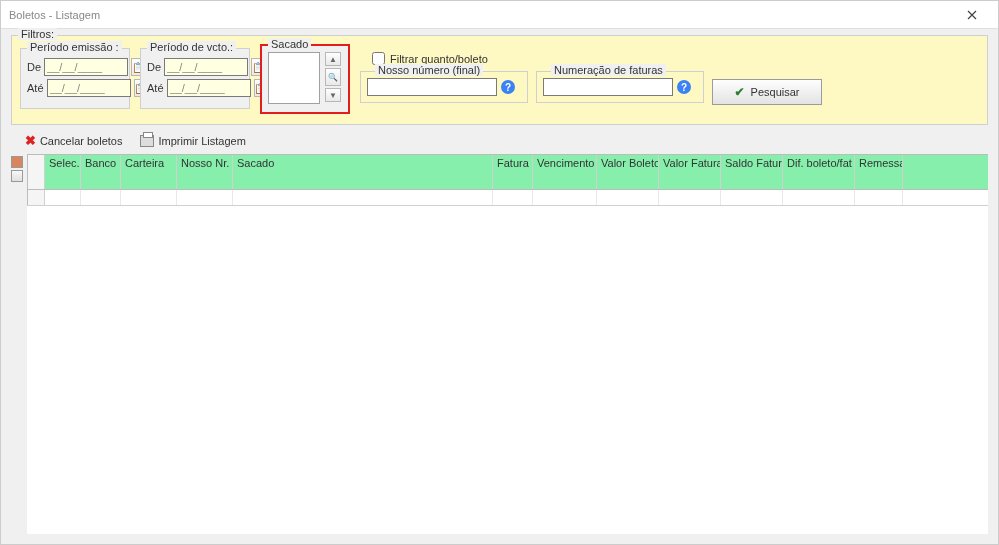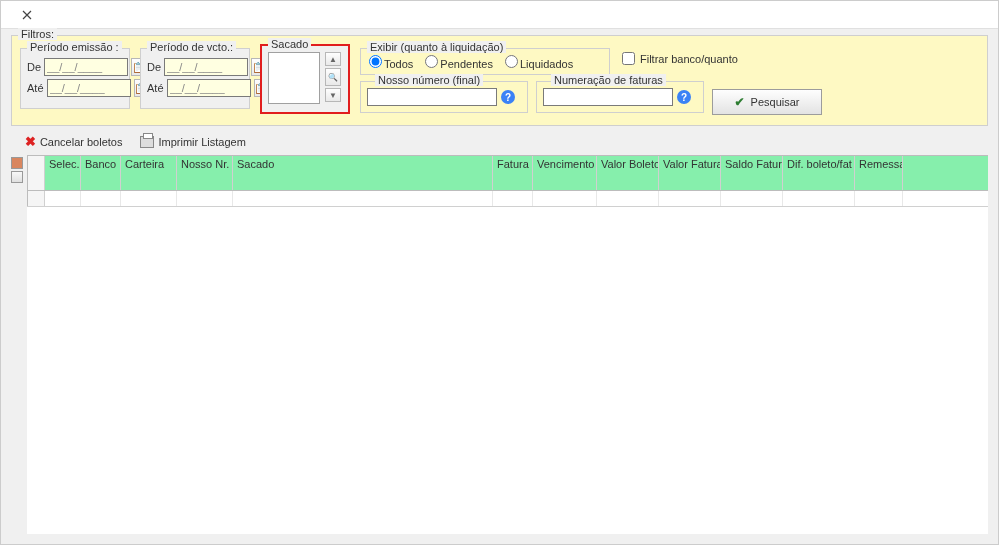--- a/index.html
+++ b/index.html
@@ -216,20 +216,21 @@
     border-right:1px solid #d0d0d0;
   }
   input[type=radio], input[type=checkbox] { margin:0 2px 0 0; }
 </style>
 </head>
 <body>
 
 <div class="window">
 
   <div class="titlebar">
+    <span class="title">Boletos - Listagem</span>
     <div class="close">
       <svg width="10" height="10" viewBox="0 0 10 10">
           <path d="M1 1 L9 9 M9 1 L1 9" stroke="#444" stroke-width="1.2" fill="none"></path>
         </svg>
     </div>
   </div>
 
   <div class="sair">
     <span class="door-icon"></span>
     <span>Sair [ESC]</span>
@@ -286,31 +287,23 @@
               <span>🔍</span>
             </div>
           <div class="scrollbtn">
               <span>▼</span>
             </div>
         </span>
       </div>
 
       <div style="display:flex;flex-direction:column;">
         <div style="display:flex;align-items:flex-start;">
-          <div class="exibir-group">
-            <div class="exibir-row">
-              <span class="legend">Exibir (quanto à liquidação)</span>
-              <label><input type="radio" name="ex" checked="" style=""><span>Todos</span></label>
-              <label><input type="radio" name="ex" style=""><span>Pendentes</span></label>
-              <label><input type="radio" name="ex" style=""><span>Liquidados</span></label>
-            </div>
-          </div>
           <div class="checkbox-row">
             <input type="checkbox" style="">
-              <span>Filtrar banco/quanto</span>
+              <span>Filtrar quanto/boleto</span>
           </div>
         </div>
 
         <div style="display:flex;gap:8px;align-items:flex-start;">
           <div class="num-group" style="width:168px">
             <span class="legend">Nosso número (final)</span>
             <input class="text-input" style="width: 130px;">
             <div class="help-icon">?</div>
           </div>
           <div class="num-group" style="width:168px">

